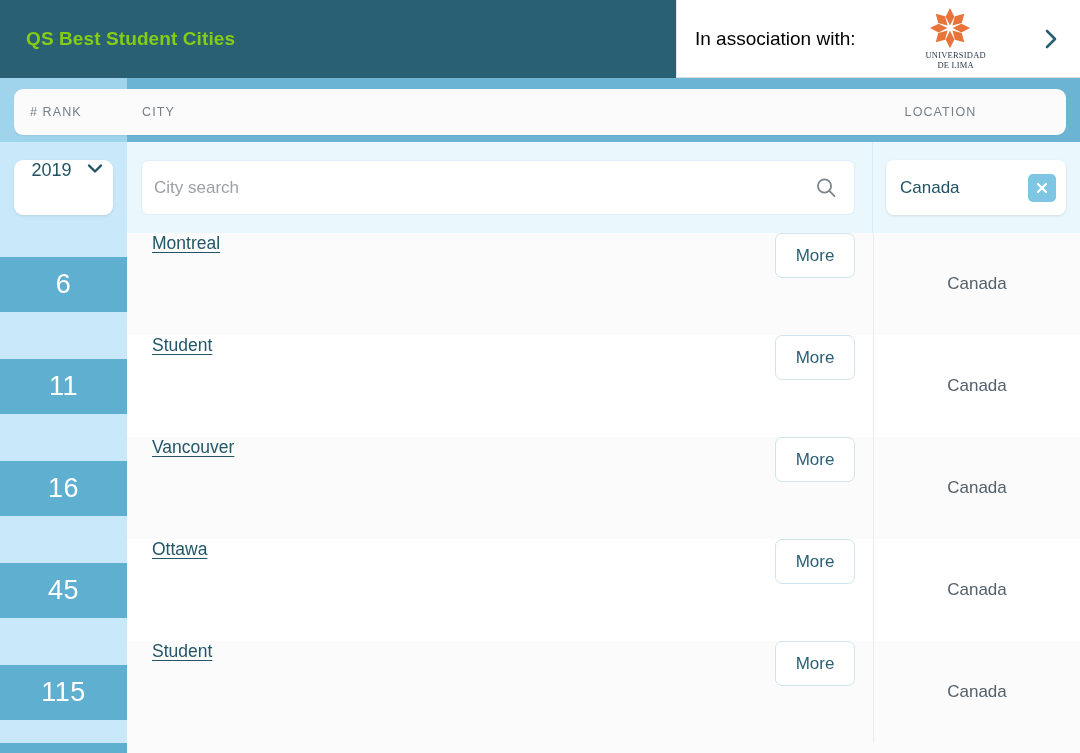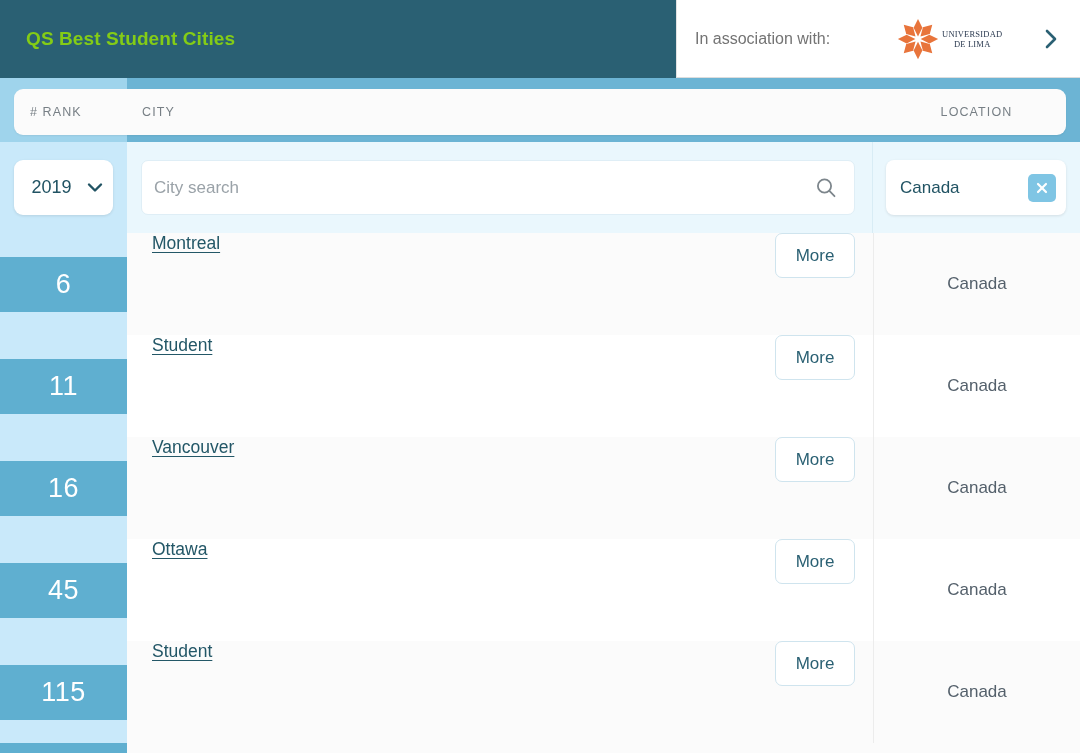--- a/index.html
+++ b/index.html
@@ -45,29 +45,29 @@
     flex: 1;
     background: #ffffff;
     border-left: 1px solid #e2e2e2;
     border-bottom: 1px solid #dddddd;
     display: flex;
     align-items: center;
     padding: 0 14px 0 18px;
     position: relative;
   }
   .assoc-label {
-    color: #737373;
-    font-size: 16px;
+    color: #000000;
+    font-size: 19px;
     white-space: nowrap;
   }
   .assoc-logo {
     margin-left: 70px;
     display: flex;
-    flex-direction: row;
-    align-items: center;
+    flex-direction: column;
+    align-items: flex-start;
     justify-content: center;
     width: 96px;
   }
   .assoc-logo svg { display: block; }
   .assoc-logo-text {
     margin-top: 2px;
     color: #2b3a50;
     font-family: "Liberation Serif", serif;
     font-size: 8.5px;
     line-height: 1.12;
@@ -132,21 +132,21 @@
     top: 0;
     height: 46px;
     display: flex;
     align-items: center;
     color: #777f85;
     font-size: 12.5px;
     letter-spacing: 1.1px;
   }
   .th-rank { left: 16px; }
   .th-city { left: 128px; }
-  .th-loc  { left: 873px; width: 179px; justify-content: center; text-align: right; }
+  .th-loc  { left: 837px; width: 179px; justify-content: center; text-align: right; }
 
   
   .filter-row {
     position: relative;
     height: 91px;
   }
   .filt-bg-rank {
     position: absolute;
     left: 0; top: 0;
     width: 127px; height: 91px;
@@ -166,21 +166,21 @@
     background: #eaf7fd;
   }
   .year-select {
     position: absolute;
     left: 14px; top: 18px;
     width: 99px; height: 55px;
     background: #ffffff;
     border-radius: 9px;
     box-shadow: 0 1px 3px rgba(0,0,0,0.10);
     display: flex;
-    align-items: center;
+    align-items: flex-start;
     justify-content: center;
     gap: 15px;
     cursor: pointer;
     padding-left: 7px;
   }
   .year-label {
     color: #215363;
     font-size: 18px;
   }
   .caret { display: block; color: #215363; }

